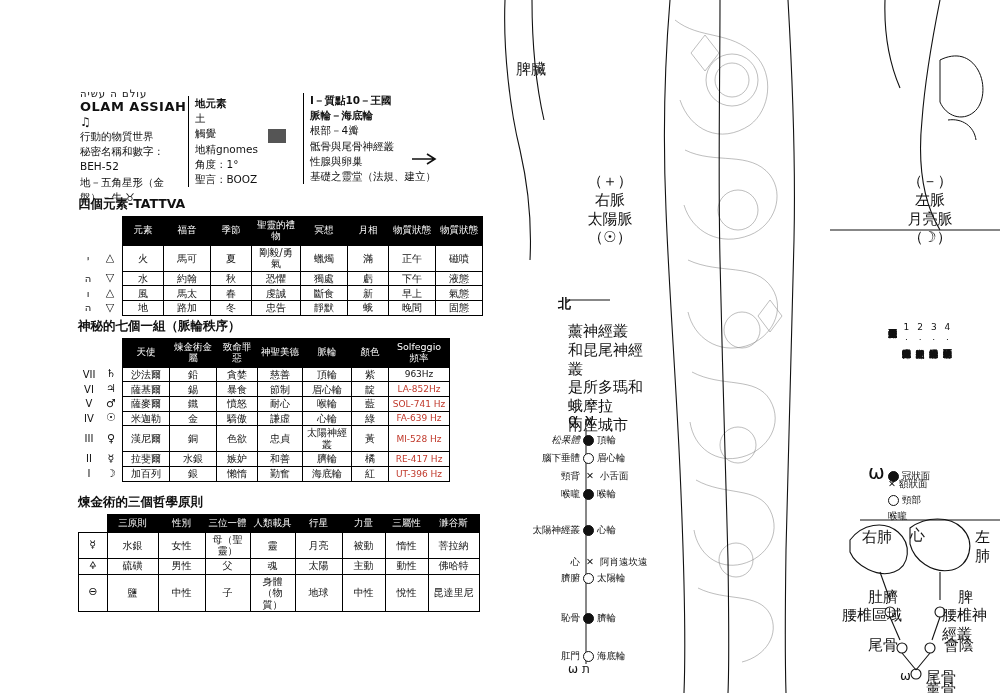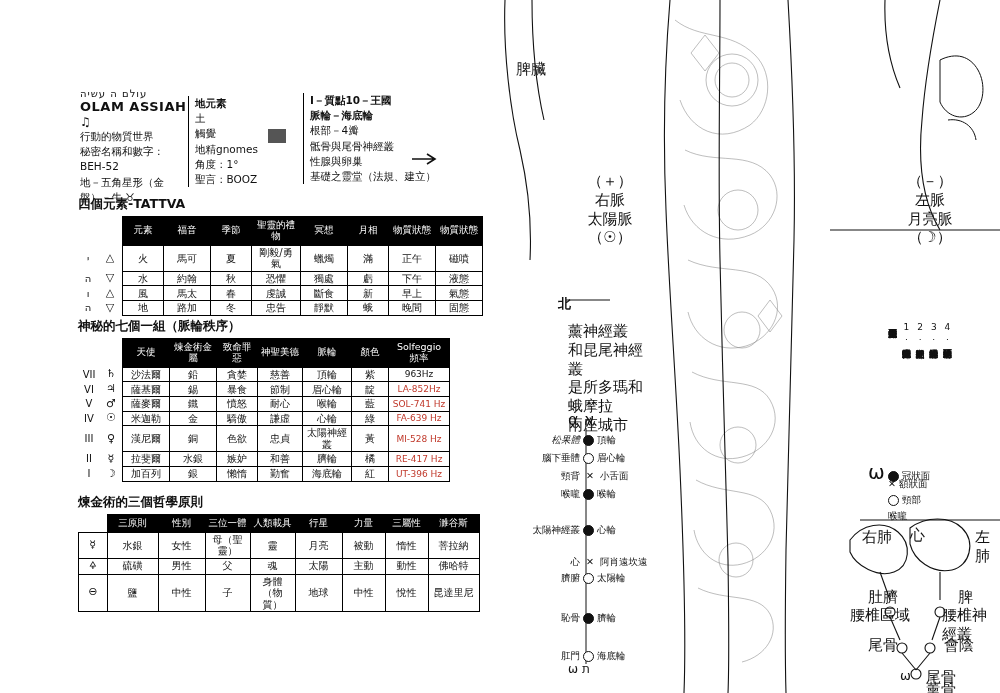--- a/index.html
+++ b/index.html
@@ -459,21 +459,21 @@
   </div>
   <div class="spine-row" style="left:418px;top:510px;">
     <span>喉嚨</span>
   </div>
 
   <div class="lbl" style="left:392px;top:528px;">右肺</div>
   <div class="lbl" style="left:440px;top:526px;">心</div>
   <div class="lbl" style="left:486px;top:528px;margin-left:19px;">左肺</div>
   <div class="lbl" style="left:398px;top:588px;">肚臍</div>
   <div class="lbl" style="left:488px;top:588px;">脾</div>
-  <div class="lbl" style="left:380px;top:606px;">腰椎區域</div>
+  <div class="lbl" style="left:372px;top:606px;">腰椎區域</div>
   <div class="lbl" style="left:472px;top:606px;">腰椎神經叢</div>
   <div class="lbl" style="left:398px;top:636px;">尾骨</div>
   <div class="lbl" style="left:474px;top:636px;">會陰</div>
   <div class="lbl" style="left:456px;top:668px;">
     <span>尾骨</span>
   </div>
   <div class="lbl" style="left:456px;top:680px;">薰骨</div>
   <div class="lbl" style="left:430px;top:668px;font-size:13px;">ω</div>
 
 </div>

